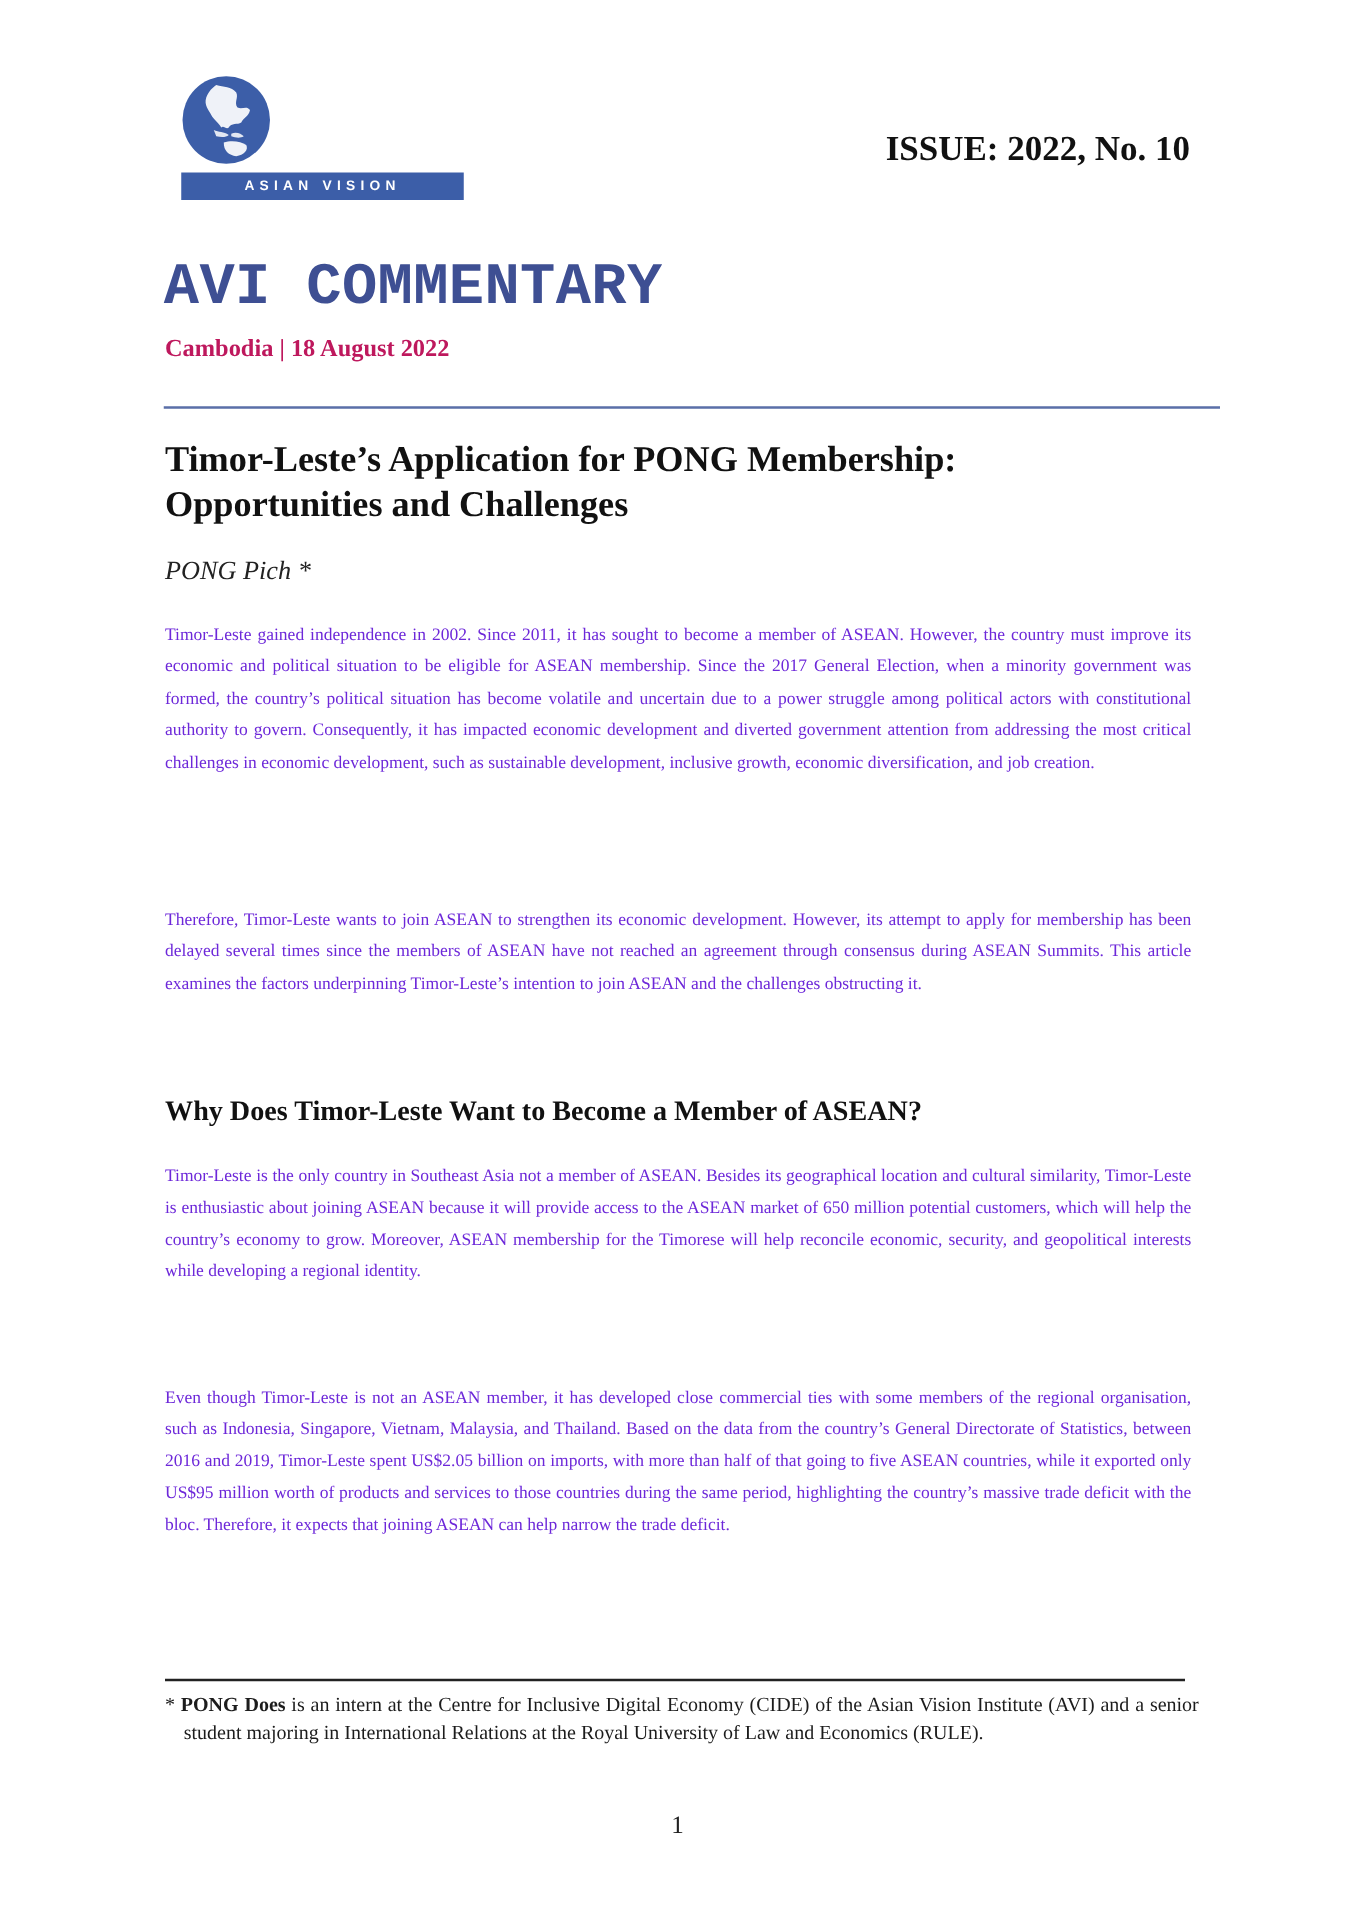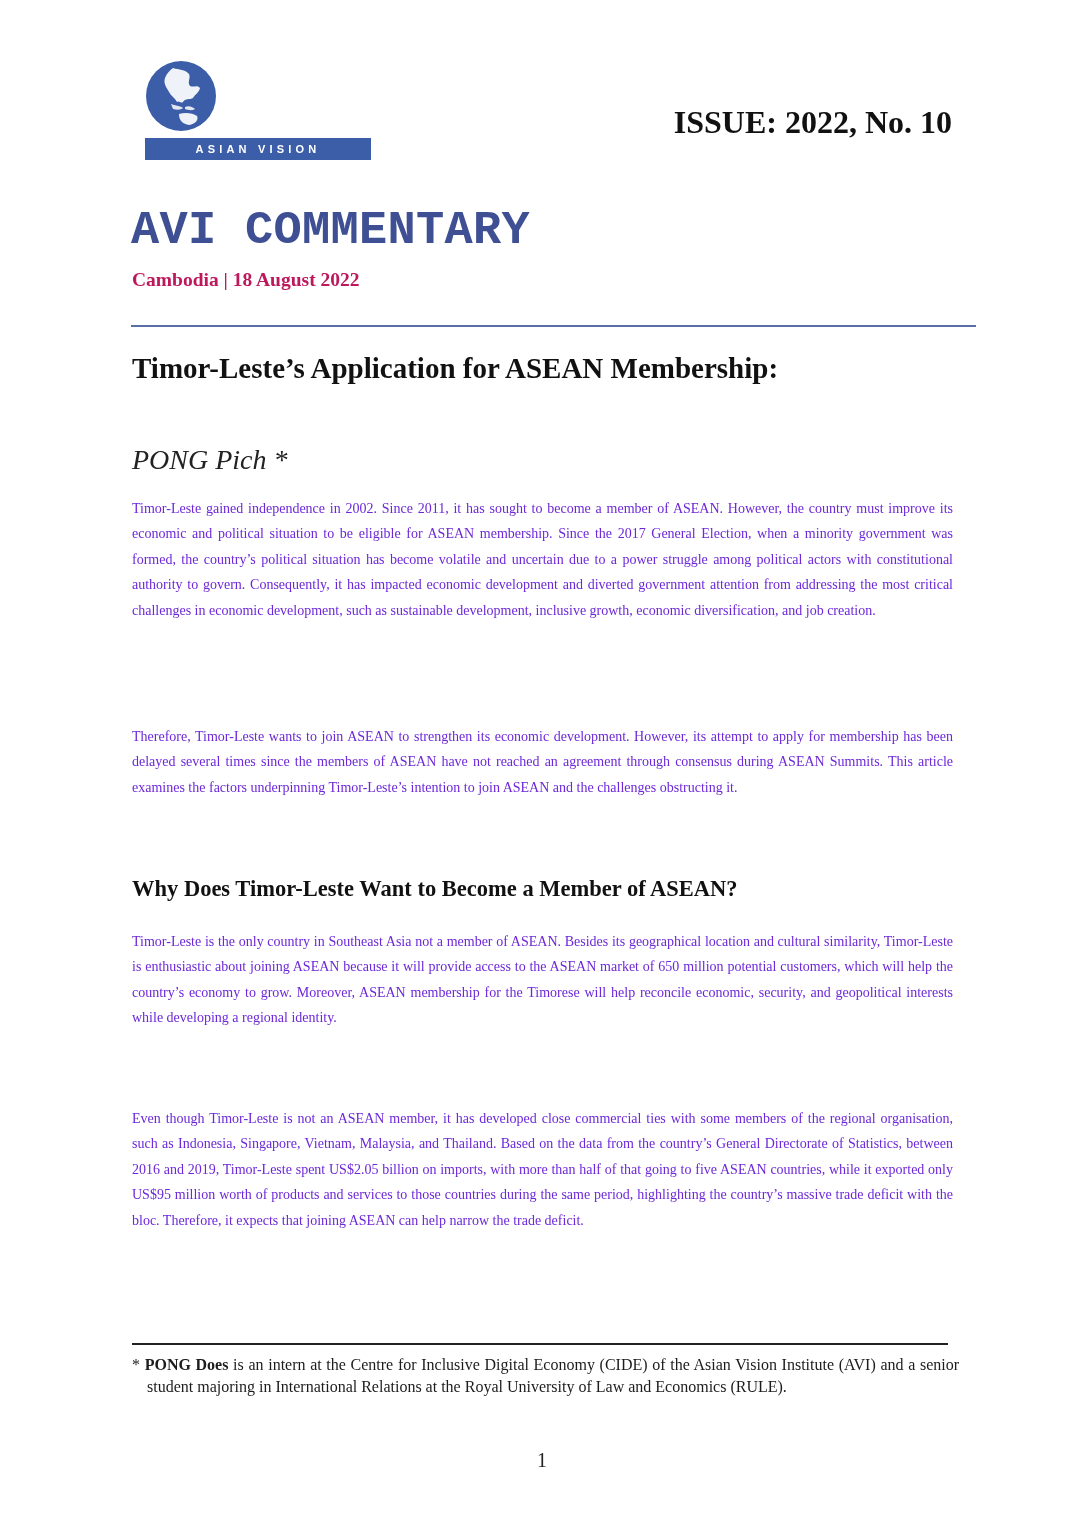--- a/index.html
+++ b/index.html
@@ -15,41 +15,41 @@
       letter-spacing: 6px; line-height: 1;
     }
     .logo-bar {
       position: absolute; left: 0; top: 80px; width: 226px; height: 22px;
       background: #3c5ea8; color: #ffffff;
       font-family: "Liberation Sans", sans-serif; font-size: 11px; font-weight: bold;
       letter-spacing: 4.2px; line-height: 22px; text-align: center;
     }
     .issue {
       position: absolute; right: 132px; top: 104px;
-      font-size: 32px; font-weight: bold; color: #111;
+      font-size: 28px; font-weight: bold; color: #111;
     }
     .doc-kind {
       position: absolute; left: 131px; top: 204px;
       font-size: 47px; font-weight: bold; color: #3e4f93; letter-spacing: 0.3px; font-family: Liberation Mono, monospace;
     }
     .dateline {
       position: absolute; left: 132px; top: 269px;
       font-size: 19.5px; font-weight: bold; color: #be185d;
     }
     .divider {
       position: absolute; left: 131px; top: 325px; width: 845px; height: 2px;
       background: #5a6fa8;
     }
     .title {
       position: absolute; left: 132px; top: 350px; width: 820px;
       font-size: 29px; font-weight: bold; line-height: 36px; color: #111;
     }
     .author {
       position: absolute; left: 132px; top: 444px;
-      font-size: 28px; font-style: italic; color: #222;
+      font-size: 21px; font-style: italic; color: #222;
     }
     .para {
       position: absolute; left: 132px; width: 821px;
       font-size: 14px; line-height: 25.4px; text-align: justify; color: #6d28d9;
     }
     .p1 { top: 496px; }
     .p2 { top: 724px; }
     .h2 {
       position: absolute; left: 132px; top: 876px;
       font-size: 22.5px; font-weight: bold; color: #111;
@@ -85,21 +85,22 @@
   <div class="logo-bar">ASIAN VISION INSTITUTE</div>
 </div>
 
 <div class="issue">ISSUE: 2022, No. 10</div>
 
 <div class="doc-kind">AVI COMMENTARY</div>
 <div class="dateline">Cambodia | 18 August 2022</div>
 <div class="divider"></div>
 
 <div class="title">
-  <div>Timor-Leste’s Application for ASEAN Membership:</div>
+  <div>Timor-Leste’s Application for PONG Membership:</div>
+  <div>Opportunities and Challenges</div>
 </div>
 <div class="author">PONG Pich *</div>
 
 <p class="para p1" style="margin:0">Timor-Leste gained independence in 2002. Since 2011, it has sought to become a member of ASEAN. However, the country must improve its economic and political situation to be eligible for ASEAN membership. Since the 2017 General Election, when a minority government was formed, the country’s political situation has become volatile and uncertain due to a power struggle among political actors with constitutional authority to govern. Consequently, it has impacted economic development and diverted government attention from addressing the most critical challenges in economic development, such as sustainable development, inclusive growth, economic diversification, and job creation.</p>
 <p class="para p2" style="margin:0">Therefore, Timor-Leste wants to join ASEAN to strengthen its economic development. However, its attempt to apply for membership has been delayed several times since the members of ASEAN have not reached an agreement through consensus during ASEAN Summits. This article examines the factors underpinning Timor-Leste’s intention to join ASEAN and the challenges obstructing it.</p>
 
 <div class="h2">Why Does Timor-Leste Want to Become a Member of ASEAN?</div>
 
 <p class="para p3" style="margin:0">Timor-Leste is the only country in Southeast Asia not a member of ASEAN. Besides its geographical location and cultural similarity, Timor-Leste is enthusiastic about joining ASEAN because it will provide access to the ASEAN market of 650 million potential customers, which will help the country’s economy to grow. Moreover, ASEAN membership for the Timorese will help reconcile economic, security, and geopolitical interests while developing a regional identity.</p>
 <p class="para p4" style="margin:0">Even though Timor-Leste is not an ASEAN member, it has developed close commercial ties with some members of the regional organisation, such as Indonesia, Singapore, Vietnam, Malaysia, and Thailand. Based on the data from the country’s General Directorate of Statistics, between 2016 and 2019, Timor-Leste spent US$2.05 billion on imports, with more than half of that going to five ASEAN countries, while it exported only US$95 million worth of products and services to those countries during the same period, highlighting the country’s massive trade deficit with the bloc. Therefore, it expects that joining ASEAN can help narrow the trade deficit.</p>

